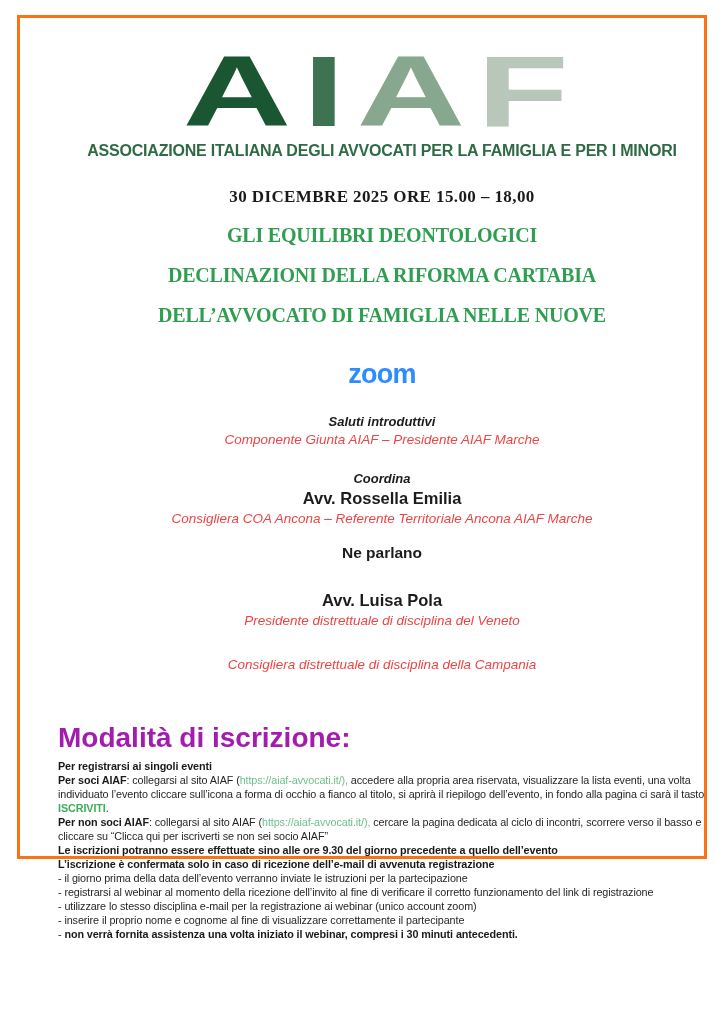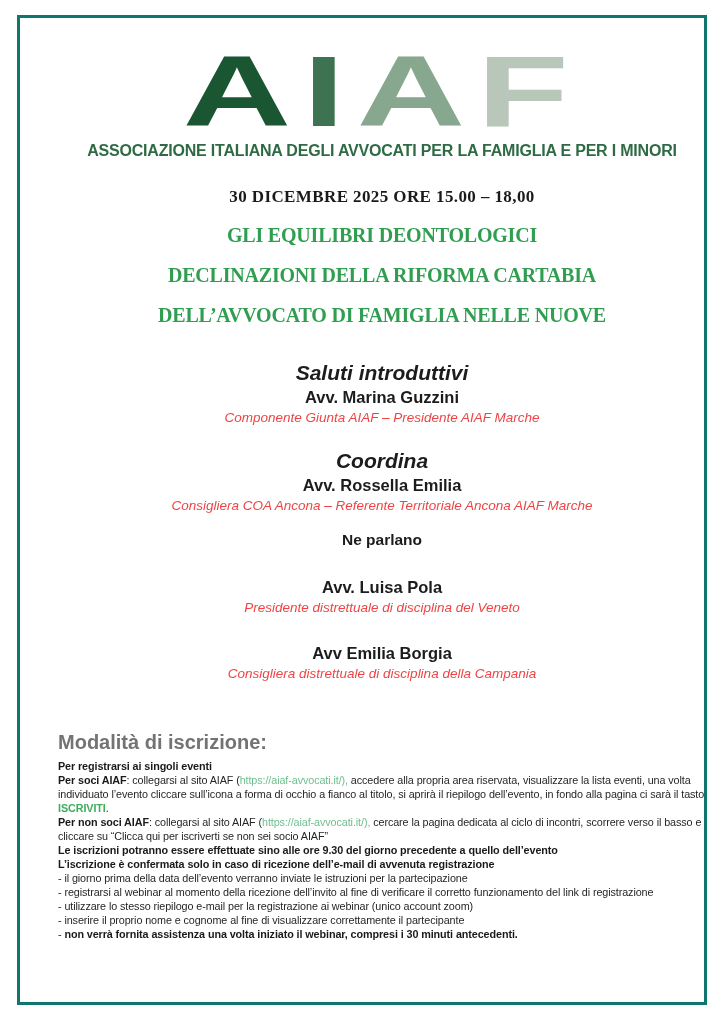--- a/index.html
+++ b/index.html
@@ -2,22 +2,22 @@
 <html><head>
 <meta charset="utf-8">
 <style>
   * { margin:0; padding:0; box-sizing:border-box; }
   body { background:#ffffff; }
   .canvas {
     position:relative; width:724px; height:1024px; background:#ffffff;
     font-family:"Liberation Sans", sans-serif; overflow:hidden;
   }
   .frame {
-    position:absolute; left:17px; top:15px; width:690px; height:990px;
-    border:3px solid #0f766e; background:#ffffff;
+    position:absolute; left:17px; top:15px; width:690px; height:844px;
+    border:3px solid #f97316; background:#ffffff;
   }
   .content {
     position:absolute; left:20px; top:18px; width:684px; height:984px;
     padding:0 18px; text-align:center;
   }
 
   
   .logo-block { margin-top:14px; }
   .logo-letters {
     display:inline-block; font-weight:bold; font-size:100px; line-height:0.82;
@@ -46,29 +46,29 @@
 
   
   .platform { margin-top:26px; }
   .platform-word {
     display:inline-block; font-size:27px; font-weight:bold; color:#2D8CFF;
     letter-spacing:-0.8px; line-height:1;
   }
 
   
   .speakers { margin-top:26px; color:#1c1c1c; }
-  .sp-role  { font-size:21px; font-weight:bold; font-style:italic; }
+  .sp-role  { font-size:13px; font-weight:bold; font-style:italic; }
   .sp-head  { font-size:15.5px; font-weight:bold; }
   .sp-name  { font-size:16.5px; font-weight:bold; margin-top:3px; }
   .sp-desc  { font-size:13.5px; font-style:italic; margin-top:3px; color:#ef4444; }
   .gap18 { height:18px; } .gap24 { height:24px; } .gap26 { height:26px; }
 
   
   .registration { margin-top:50px; text-align:left; }
-  .reg-heading { font-size:20px; font-weight:bold; color:#737373; margin-bottom:5px; }
+  .reg-heading { font-size:28px; font-weight:bold; color:#a21caf; margin-bottom:5px; }
   .body-line { font-size:10.8px; line-height:14px; color:#262626; letter-spacing:-0.1px; }
   .body-line b { color:#1a1a1a; }
   .link { color:#6FBF8F; cursor:pointer; }
   .cta  { color:#3FAE5C; font-weight:bold; }
 </style>
 </head>
 <body>
 
 <div class="canvas">
   <div class="frame">
@@ -81,62 +81,63 @@
         <div class="logo-subtitle">ASSOCIAZIONE ITALIANA DEGLI AVVOCATI PER LA FAMIGLIA E PER I MINORI</div>
       </div>
 
       <div class="event-date">30 DICEMBRE 2025 ORE 15.00 – 18,00</div>
       <div class="event-title">
         <div>GLI EQUILIBRI DEONTOLOGICI</div>
         <div>DECLINAZIONI DELLA RIFORMA CARTABIA</div>
         <div>DELL’AVVOCATO DI FAMIGLIA NELLE NUOVE</div>
       </div>
 
+      <div class="platform">
+        <span class="platform-word">zoom</span>
+      </div>
 
       <div class="speakers">
         <div class="sp-role">Saluti introduttivi</div>
-        <div class="sp-name">Avv. Marina Guzzini</div>
         <div class="sp-desc">Componente Giunta AIAF – Presidente AIAF Marche</div>
 
         <div class="gap24"></div>
 
         <div class="sp-role">Coordina</div>
         <div class="sp-name">Avv. Rossella Emilia</div>
         <div class="sp-desc">Consigliera COA Ancona – Referente Territoriale Ancona AIAF Marche</div>
 
         <div class="gap18"></div>
 
         <div class="sp-head">Ne parlano</div>
 
         <div class="gap26"></div>
 
         <div class="sp-name">Avv. Luisa Pola</div>
         <div class="sp-desc">Presidente distrettuale di disciplina del Veneto</div>
 
         <div class="gap26"></div>
 
-        <div class="sp-name">Avv Emilia Borgia</div>
         <div class="sp-desc">Consigliera distrettuale di disciplina della Campania</div>
       </div>
 
       <div class="registration">
         <div class="reg-heading">Modalità di iscrizione:</div>
 
         <div class="body-line"><b>Per registrarsi ai singoli eventi</b></div>
 
         <div class="body-line"><b>Per soci AIAF</b><span>: collegarsi al sito AIAF (</span><span class="link">https://aiaf-avvocati.it/),</span><span> accedere alla propria area riservata, visualizzare la lista eventi, una volta individuato l’evento cliccare sull’icona a forma di occhio a fianco al titolo, si aprirà il riepilogo dell’evento, in fondo alla pagina ci sarà il tasto </span><span class="cta">ISCRIVITI</span><span>.</span></div>
 
         <div class="body-line"><b>Per non soci AIAF</b><span>: collegarsi al sito AIAF (</span><span class="link">https://aiaf-avvocati.it/),</span><span> cercare la pagina dedicata al ciclo di incontri, scorrere verso il basso e cliccare su “Clicca qui per iscriverti se non sei socio AIAF”</span></div>
 
         <div class="body-line"><b>Le iscrizioni potranno essere effettuate sino alle ore 9.30 del giorno precedente a quello dell’evento</b></div>
         <div class="body-line"><b>L’iscrizione è confermata solo in caso di ricezione dell’e-mail di avvenuta registrazione</b></div>
 
         <div class="body-line">- il giorno prima della data dell’evento verranno inviate le istruzioni per la partecipazione</div>
         <div class="body-line">- registrarsi al webinar al momento della ricezione dell’invito al fine di verificare il corretto funzionamento del link di registrazione</div>
-        <div class="body-line">- utilizzare lo stesso riepilogo e-mail per la registrazione ai webinar (unico account zoom)</div>
+        <div class="body-line">- utilizzare lo stesso disciplina e-mail per la registrazione ai webinar (unico account zoom)</div>
         <div class="body-line">- inserire il proprio nome e cognome al fine di visualizzare correttamente il partecipante</div>
 
         <div class="body-line"><span>- </span><b>non verrà fornita assistenza una volta iniziato il webinar, compresi i 30 minuti antecedenti.</b></div>
 
       </div>
 
     </div>
   </div>
 </div>
 

